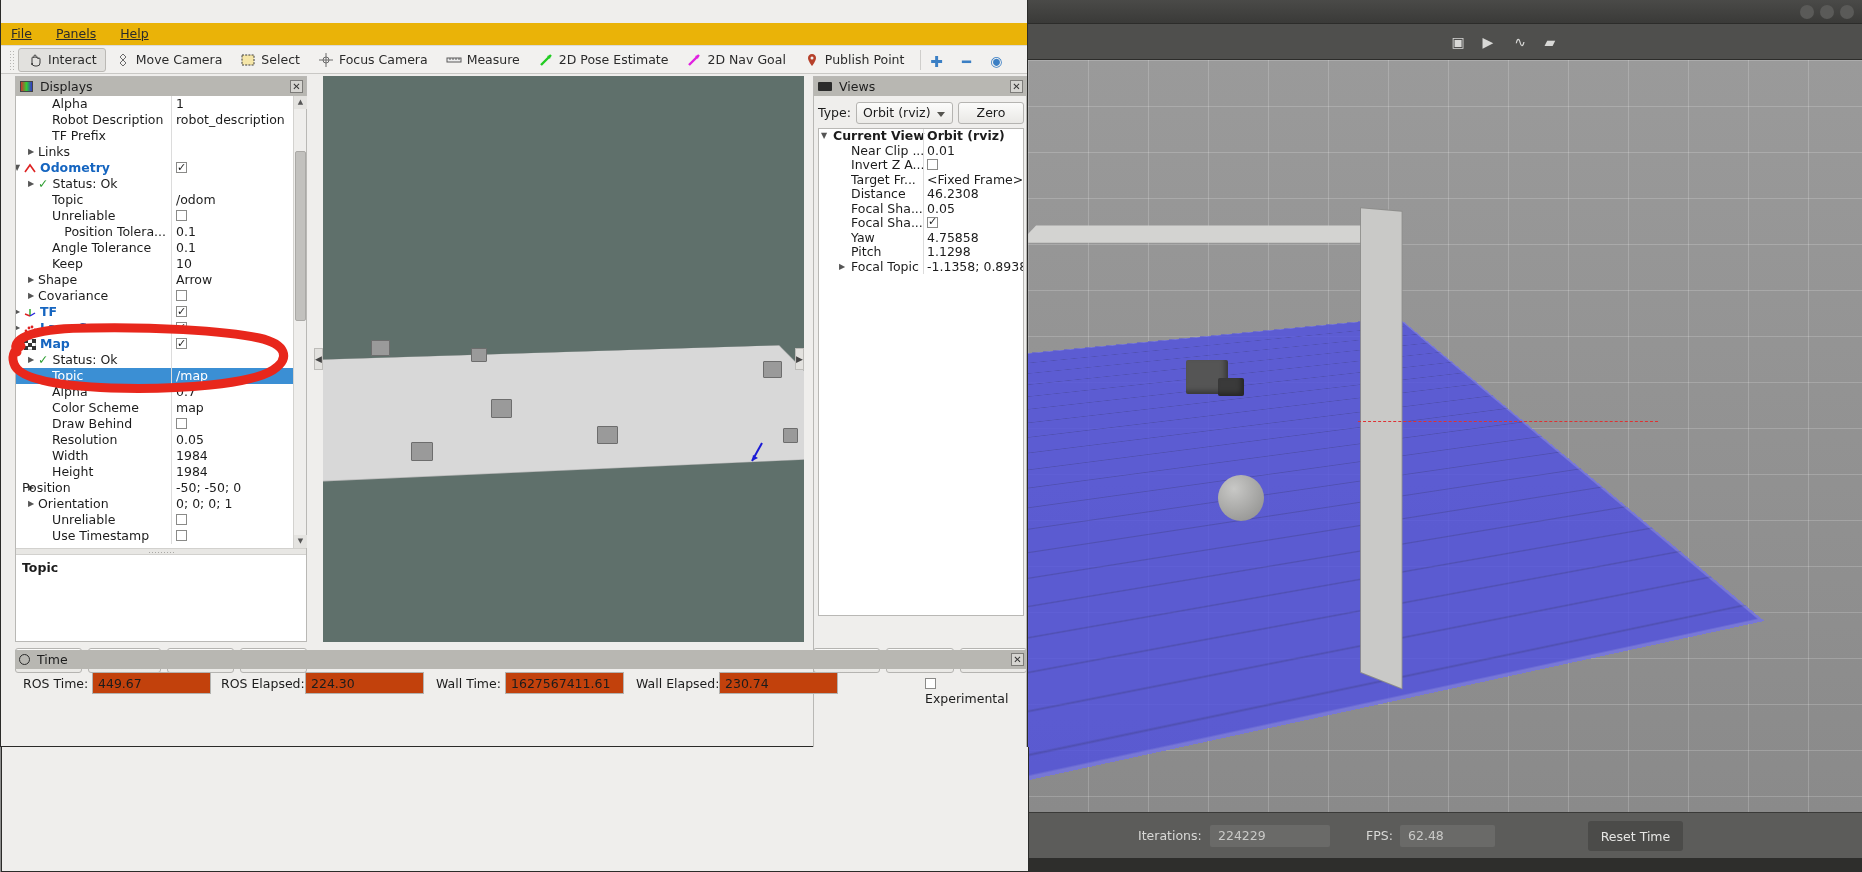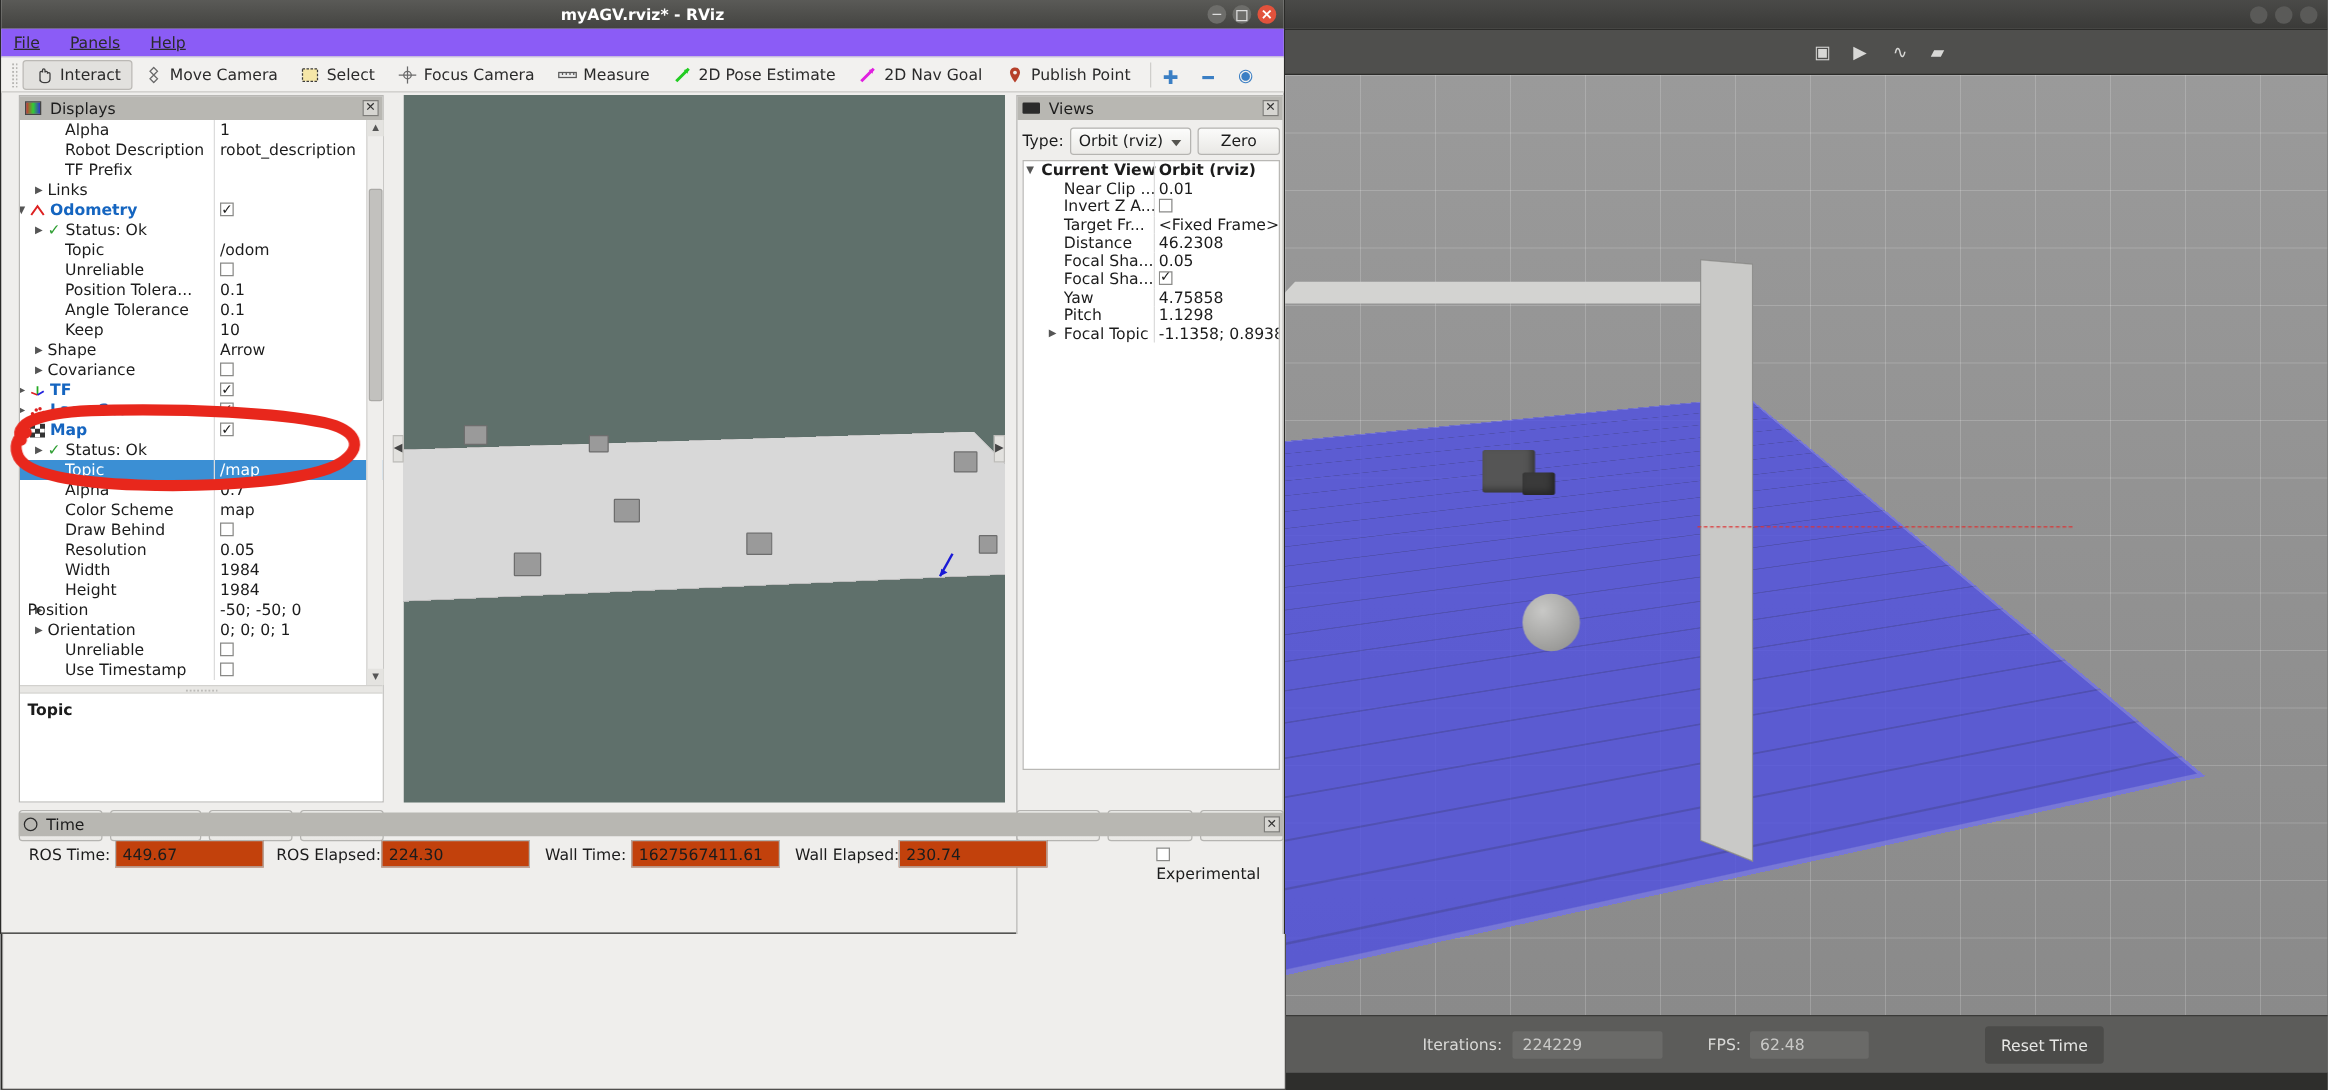--- a/index.html
+++ b/index.html
@@ -123,21 +123,21 @@
   .wb::after {
     content: ""; display: block; margin: 7px auto 0;
     width: 7px; height: 1px; background: #ddd;
   }
   .wb-max::after { margin-top: 4px; height: 7px; border: 1px solid #ddd; background: none; width: 7px; }
   .wb-close::after { content: "\00d7"; color: #fff; font-size: 12px; line-height: 15px;
     margin: 0; width: auto; height: auto; background: none; font-weight: bold; }
 
   #menubar {
     position: absolute; left: 0; top: 23px; width: 1026px; height: 23px;
-    background: #8b5cf6; border-bottom: 1px solid #dcdbd8;
+    background: #eab308; border-bottom: 1px solid #dcdbd8;
   }
   .menu-item {
     display: inline-block; padding: 3px 10px; font-size: 12.5px; color: #2b2b2b;
     cursor: default;
   }
   .menu-item u { text-decoration: underline; }
 
   #toolbar {
     position: absolute; left: 0; top: 46px; width: 1026px; height: 28px;
     background: #f2f1ef; border-bottom: 1px solid #c9c8c5;
@@ -382,28 +382,20 @@
     <span class="gz-field" style="left:182px;width:120px;">224229</span>
     <span class="gz-label" style="left:338px;">FPS:</span>
     <span class="gz-field" style="left:372px;width:95px;">62.48</span>
     <button id="gz-reset-time">Reset Time</button>
   </div>
   <div id="gz-taskbar"></div>
 </div>
 
 <div id="rviz">
 
-  <div id="rviz-titlebar">
-    <span>myAGV.rviz* - RViz</span>
-    <span id="rviz-win-btns">
-      <span class="wb wb-min"></span>
-      <span class="wb wb-max"></span>
-      <span class="wb wb-close"></span>
-    </span>
-  </div>
 
   <div id="menubar">
     <span class="menu-item"><u>File</u></span>
     <span class="menu-item"><u>Panels</u></span>
     <span class="menu-item"><u>Help</u></span>
   </div>
 
   <div id="toolbar">
     <span class="tb-grip"></span>
 
@@ -537,21 +529,21 @@
           <span class="tkey" style="left: 36px; width: 114px;">Topic</span>
           <span class="tval">/odom</span>
           <span style="position: absolute; left: 155px; top: 0px; width: 1px; height: 16px; background: rgb(220, 220, 220);"></span>
         </div>
         <div class="trow">
           <span class="tkey" style="left: 36px; width: 114px;">Unreliable</span>
           <span class="tval"><span class="chk"></span></span>
           <span style="position: absolute; left: 155px; top: 0px; width: 1px; height: 16px; background: rgb(220, 220, 220);"></span>
         </div>
         <div class="trow">
-          <span class="tkey" style="left: 36px; width: 114px;">Position Tolera...</span>
+          <span class="tkey" style="left: 36px; width: 114px; text-align: right;">Position Tolera...</span>
           <span class="tval">0.1</span>
           <span style="position: absolute; left: 155px; top: 0px; width: 1px; height: 16px; background: rgb(220, 220, 220);"></span>
         </div>
         <div class="trow">
           <span class="tkey" style="left: 36px; width: 114px;">Angle Tolerance</span>
           <span class="tval">0.1</span>
           <span style="position: absolute; left: 155px; top: 0px; width: 1px; height: 16px; background: rgb(220, 220, 220);"></span>
         </div>
         <div class="trow">
           <span class="tkey" style="left: 36px; width: 114px;">Keep</span>

